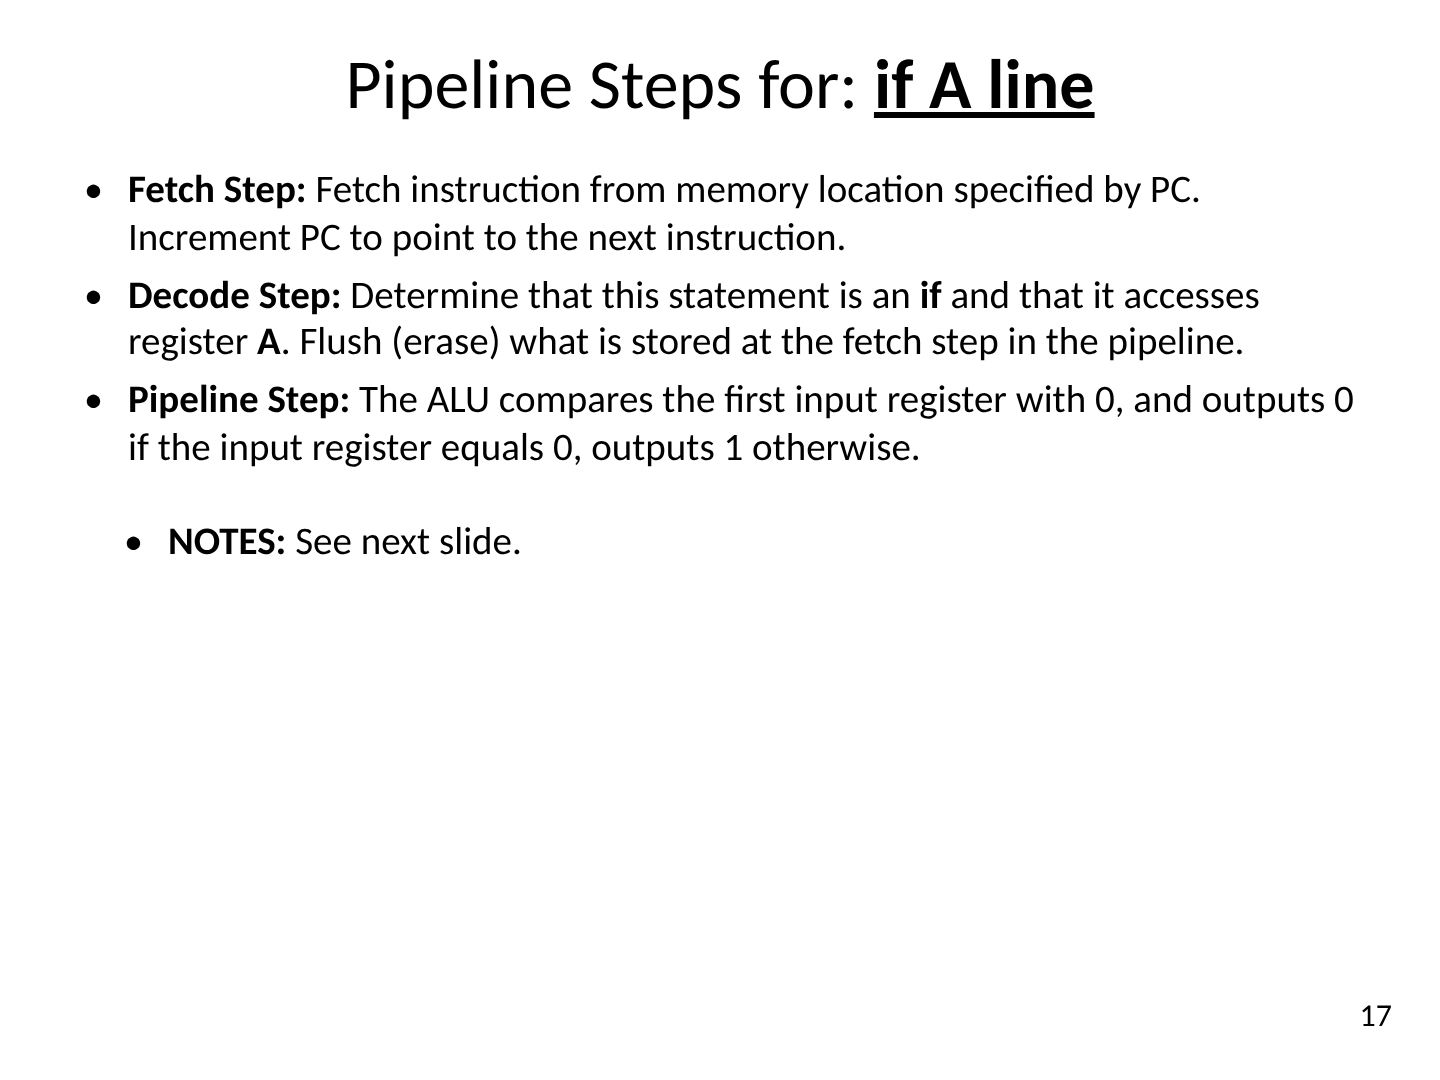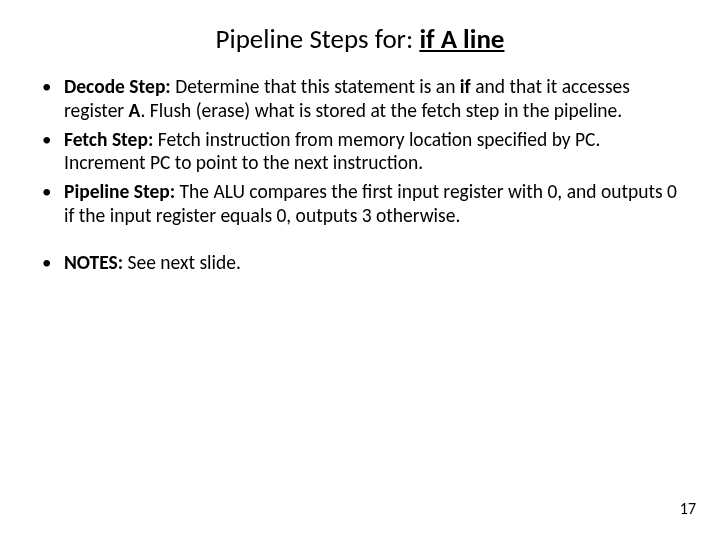--- a/index.html
+++ b/index.html
@@ -13,21 +13,21 @@
     overflow: hidden;
   }
   .slide {
     position: relative;
     width: 720px;
     height: 540px;
     box-sizing: border-box;
   }
   .title {
     text-align: center;
-    font-size: 27px;
+    font-size: 35px;
     padding-top: 22px;
     padding-bottom: 8px;
     font-weight: 400;
   }
   .title .t-black { color: #000; }
   .title .t-underline { text-decoration: underline; }
   .t-bold { font-weight: 700; }
   .body {
     padding: 12px 36px 0 36px;
     font-size: 19.5px;
@@ -48,20 +48,21 @@
     position: absolute;
     left: 6px;
     top: 0;
     font-size: 19px;
     line-height: 1.22;
   }
   .notes-block {
     padding: 18px 36px 0 36px;
     font-size: 19.5px;
     line-height: 1.22;
+    margin-left: 20px;
   }
   .page-num {
     position: absolute;
     right: 24px;
     bottom: 22px;
     font-size: 16px;
     margin-top: 13px;
   }
 </style>
 </head>
@@ -69,27 +70,27 @@
 
 <div class="slide">
 
   <div class="title">
     <span class="t-black">Pipeline Steps for: </span><span class="t-black t-underline t-bold">if A line</span>
   </div>
 
   <div class="body">
     <ul class="bullets">
       <li>
+        <span class="t-bold">Fetch Step:</span><span> Fetch instruction from memory location specified by PC. Increment PC to point to the next instruction.</span>
+      </li>
+      <li>
         <span class="t-bold">Decode Step:</span><span> Determine that this statement is an <b>if</b> and that it accesses register <b>A</b>. Flush (erase) what is stored at the fetch step in the pipeline.</span>
       </li>
       <li>
-        <span class="t-bold">Fetch Step:</span><span> Fetch instruction from memory location specified by PC. Increment PC to point to the next instruction.</span>
-      </li>
-      <li>
-        <span class="t-bold">Pipeline Step:</span><span> The ALU compares the first input register with 0, and outputs 0 if the input register equals 0, outputs 3 otherwise.</span>
+        <span class="t-bold">Pipeline Step:</span><span> The ALU compares the first input register with 0, and outputs 0 if the input register equals 0, outputs 1 otherwise.</span>
       </li>
     </ul>
   </div>
 
   <div class="notes-block">
     <ul class="bullets">
       <li>
         <span class="t-bold">NOTES:</span><span> See next slide.</span>
       </li>
     </ul>

